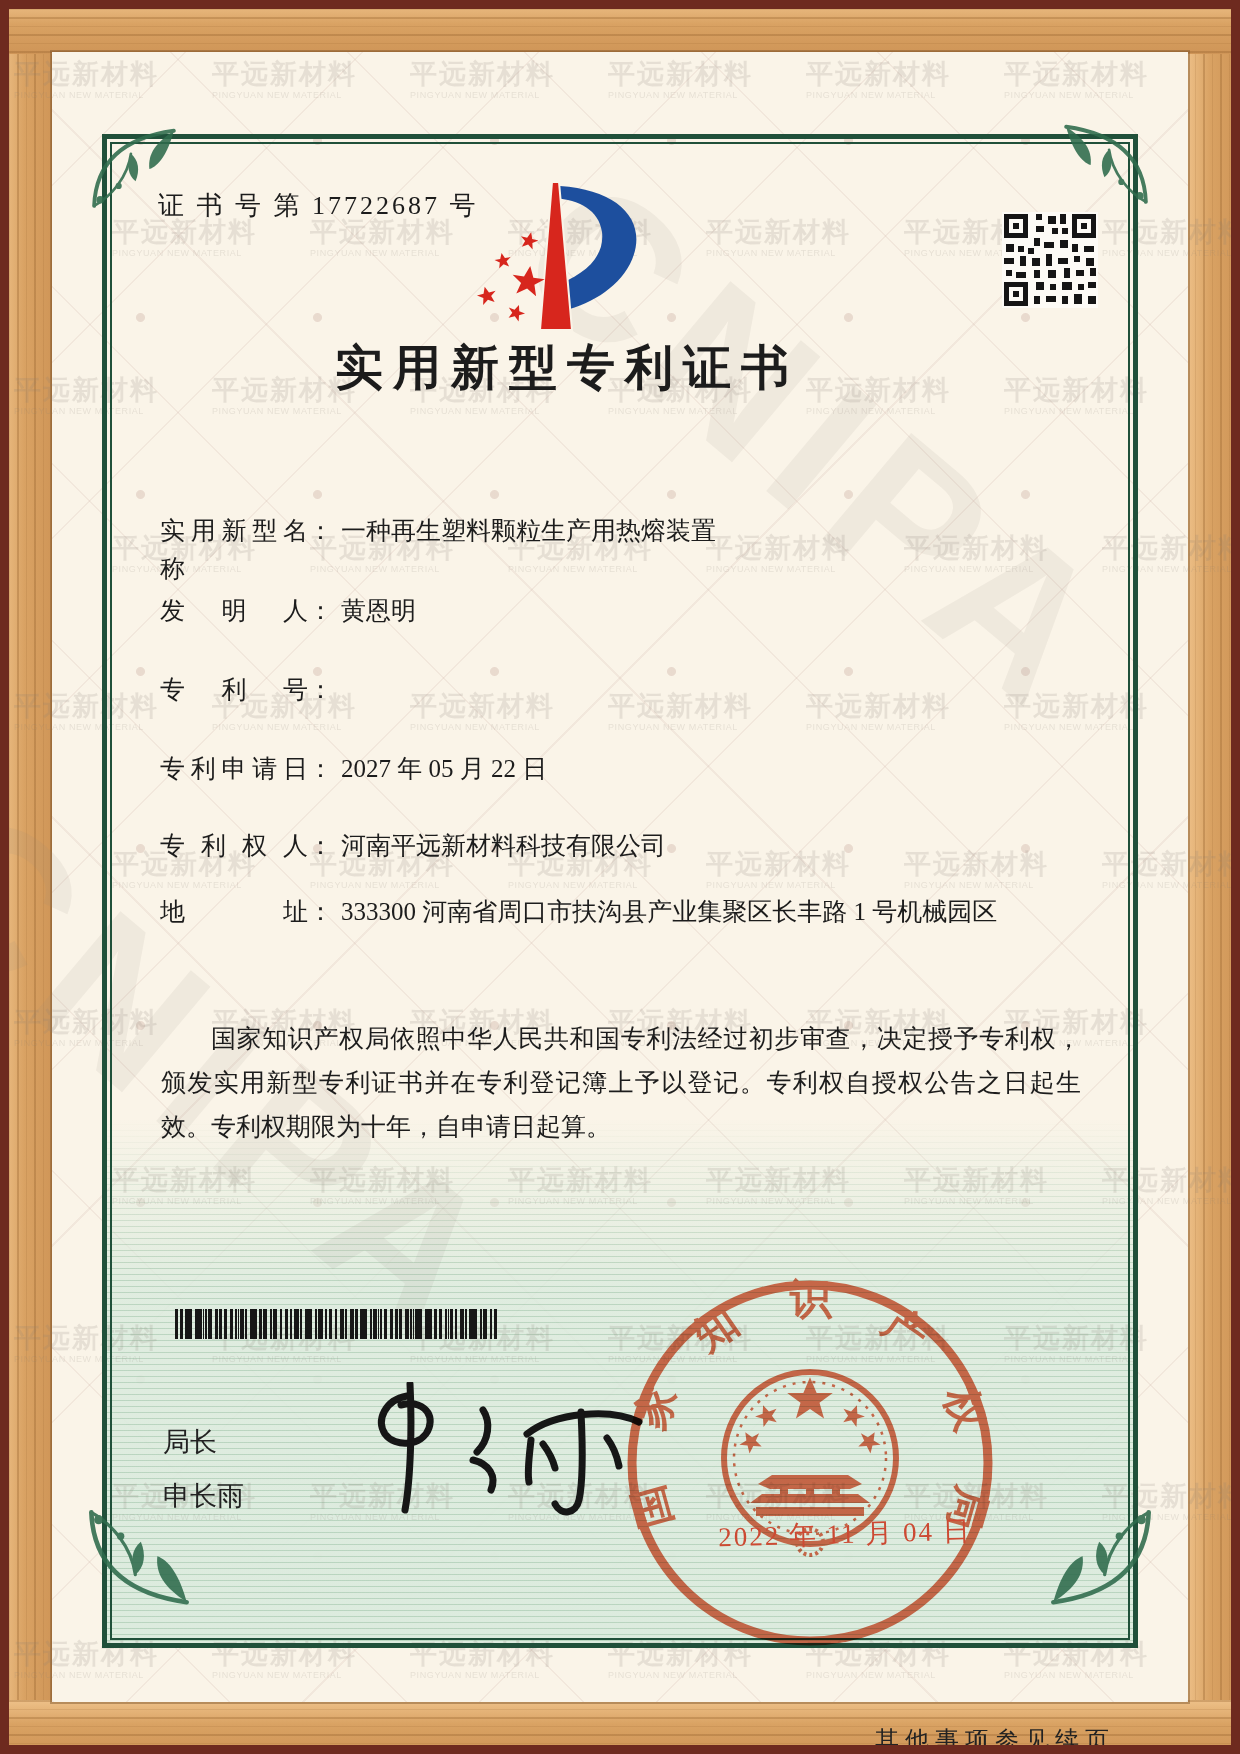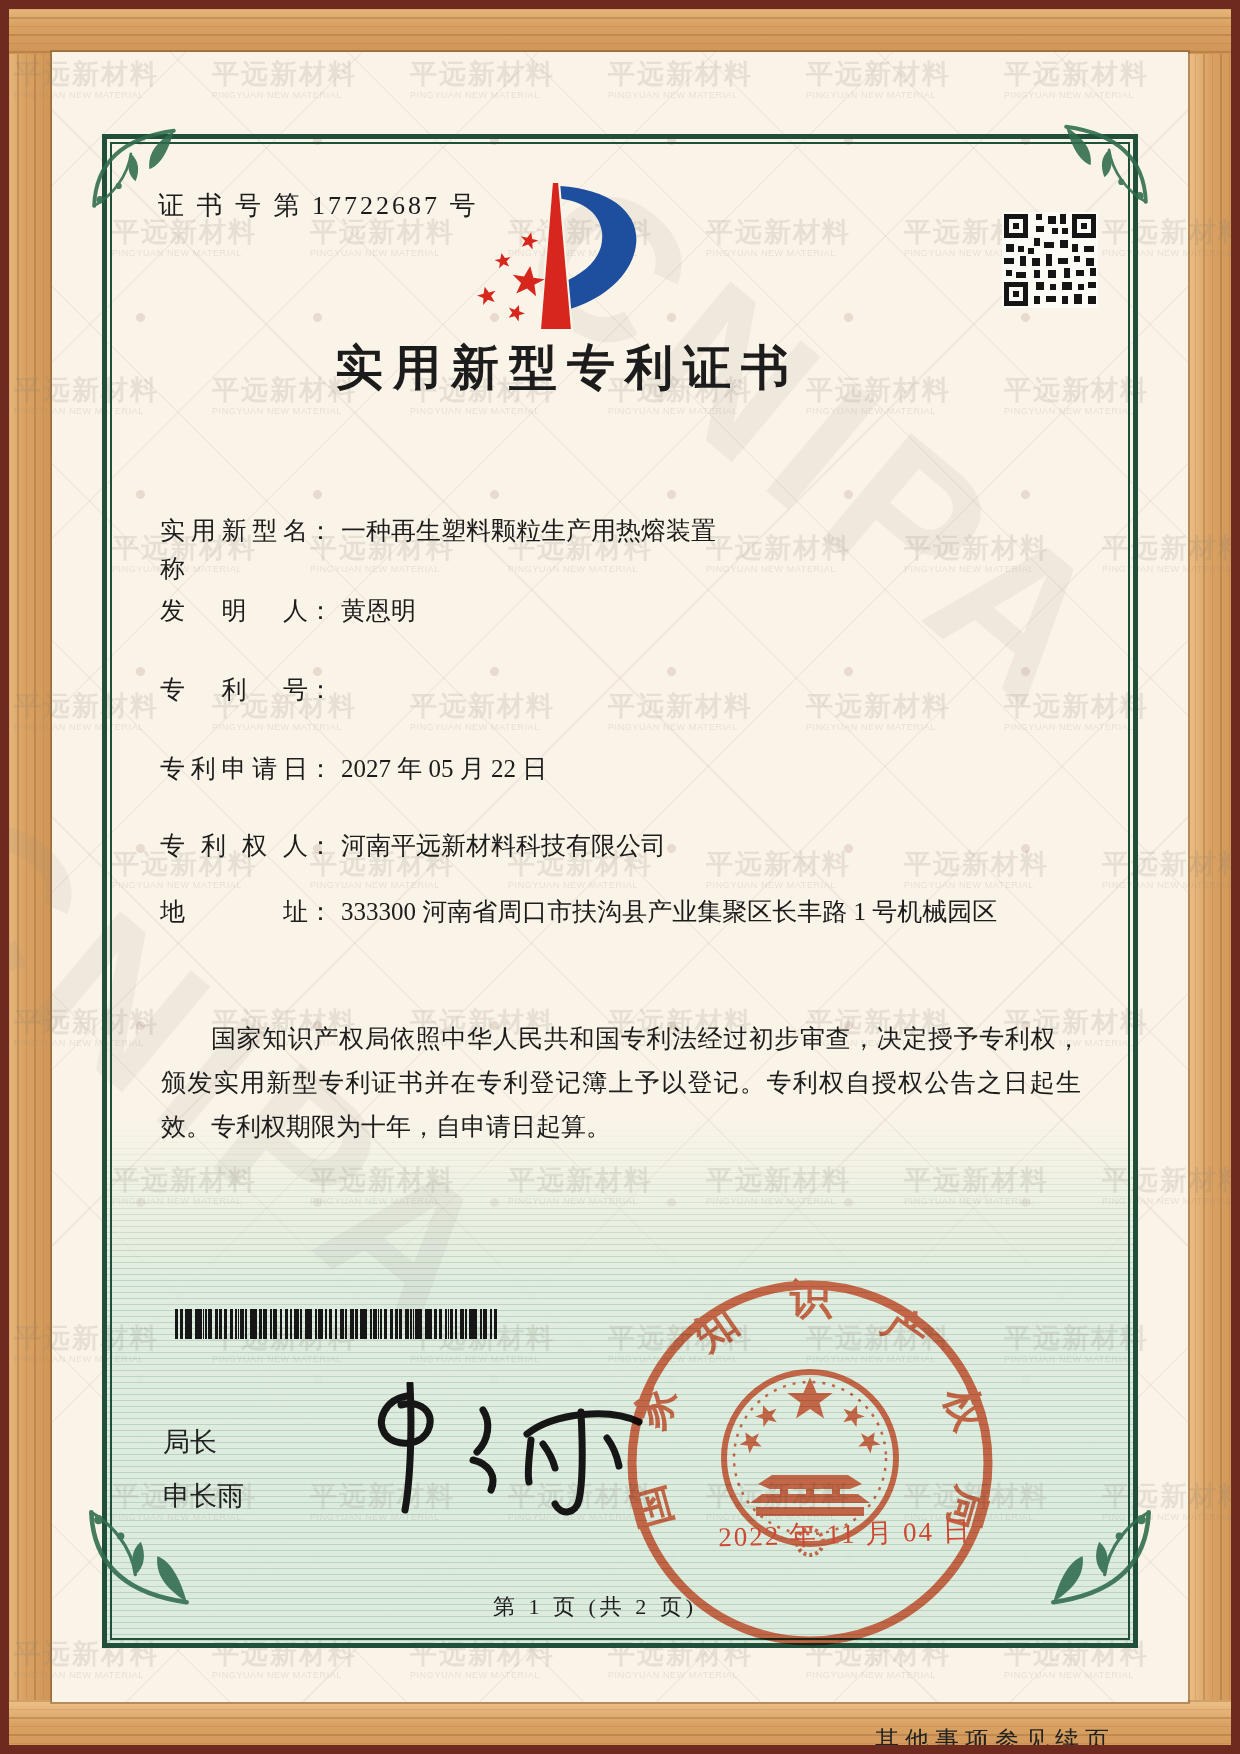--- a/index.html
+++ b/index.html
@@ -578,17 +578,16 @@
         <path d="M-60,-3 L-48,-12 L48,-12 L60,-3 Z"></path>
         <rect x="-54" y="1" width="108" height="9"></rect>
         <rect x="-30" y="-17" width="8" height="5"></rect>
           <rect x="-4" y="-17" width="8" height="5"></rect>
           <rect x="22" y="-17" width="8" height="5"></rect>
       </g>
     </g>
   </svg>
   <div class="seal-date">2022 年 11 月 04 日</div>
 
-  <div class="page-info">第 1 页 (共 2 页)</div>
   <div class="foot-note">其他事项参见续页</div>
 
   <div class="frame-edge"></div>
 </div>
 
 </body></html>

